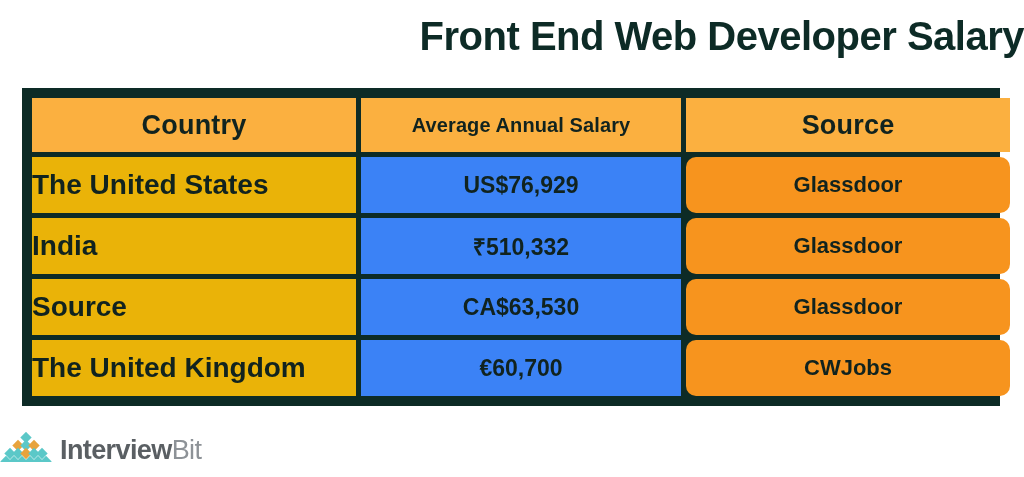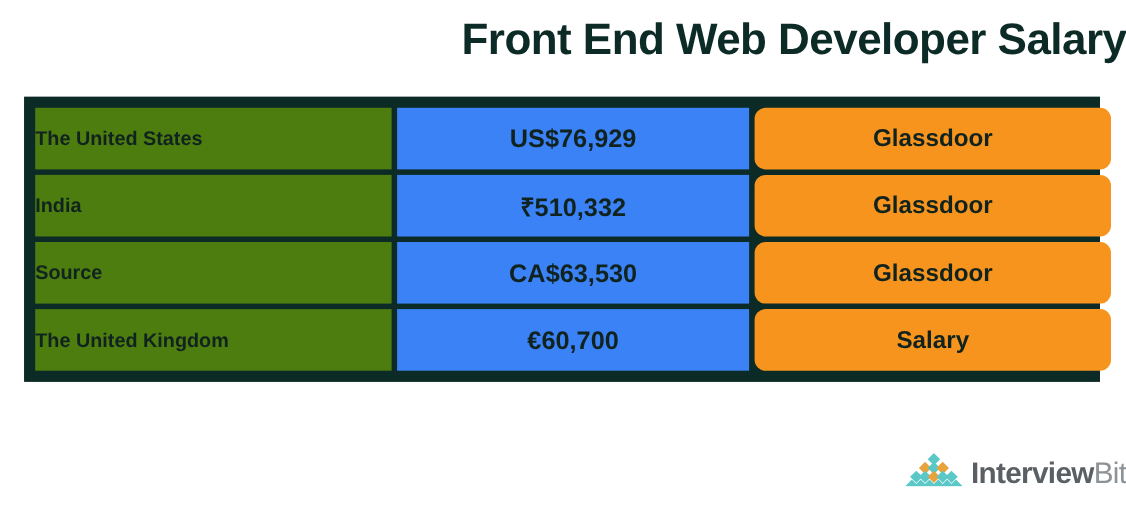--- a/index.html
+++ b/index.html
@@ -76,24 +76,24 @@
     font-size: 27px;
     letter-spacing: 0.2px;
   }
   td.th-salary {
     font-size: 20px;
     letter-spacing: 0.1px;
   }
 
   
   td.cell-country {
-    background: #4d7c0f;
+    background: #eab308;
     text-align: left;
     padding-left: 16px;
-    font-size: 18px;
+    font-size: 28px;
     font-weight: bold;
     height: 58px;
   }
   td.cell-salary {
     background: #3b82f6;
     text-align: center;
     font-size: 23px;
     font-weight: bold;
     height: 58px;
   }
@@ -103,25 +103,25 @@
     font-size: 22px;
     font-weight: bold;
     height: 58px;
     border-radius: 10px;
   }
 
   
   .footer {
     position: absolute;
     left: 0;
-    top: 412px;
+    top: 432px;
     width: 1024px;
     display: flex;
     align-items: center;
-    justify-content: flex-end;
+    justify-content: flex-start;
     gap: 8px;
   }
   .logo-mark {
     width: 52px;
     height: 36px;
     display: block;
   }
   .logo-text {
     font-family: "Liberation Sans", sans-serif;
     font-size: 27px;
@@ -146,20 +146,25 @@
   <div class="title">Front End Web Developer Salary</div>
 
   <div class="table-wrap">
     <table class="salary-table">
       <colgroup>
         <col class="c-country">
         <col class="c-salary">
         <col class="c-source">
       </colgroup>
       <tbody>
+        <tr class="header-row">
+          <td class="th-country">Country</td>
+          <td class="th-salary">Average Annual Salary</td>
+          <td class="th-source">Source</td>
+        </tr>
 
         <tr>
           <td class="cell-country">The United States</td>
           <td class="cell-salary">US$76,929</td>
           <td class="cell-source">Glassdoor</td>
         </tr>
 
         <tr>
           <td class="cell-country">India</td>
           <td class="cell-salary">₹510,332</td>
@@ -168,21 +173,21 @@
 
         <tr>
           <td class="cell-country">Source</td>
           <td class="cell-salary">CA$63,530</td>
           <td class="cell-source">Glassdoor</td>
         </tr>
 
         <tr>
           <td class="cell-country">The United Kingdom</td>
           <td class="cell-salary">€60,700</td>
-          <td class="cell-source">Salary</td>
+          <td class="cell-source">CWJobs</td>
         </tr>
       </tbody>
     </table>
   </div>
 
   <div class="footer">
     <span>
       <svg class="logo-mark" viewBox="0 0 52 36" xmlns="http://www.w3.org/2000/svg">
 
         <rect x="22" y="1.5" width="8" height="8" transform="rotate(45 26 5.5)" fill="#5bc8c8"></rect>

